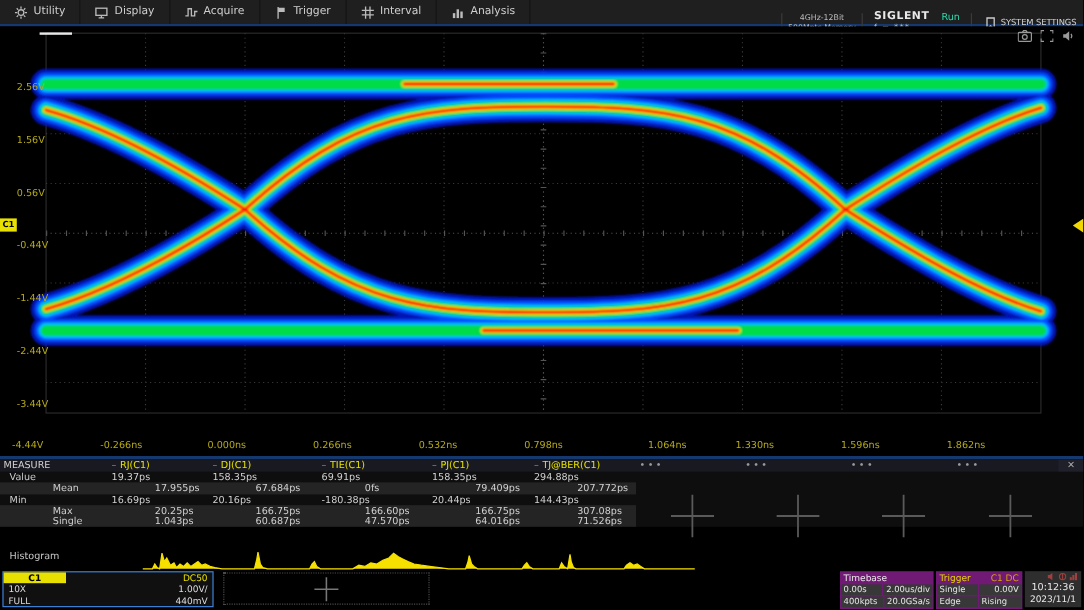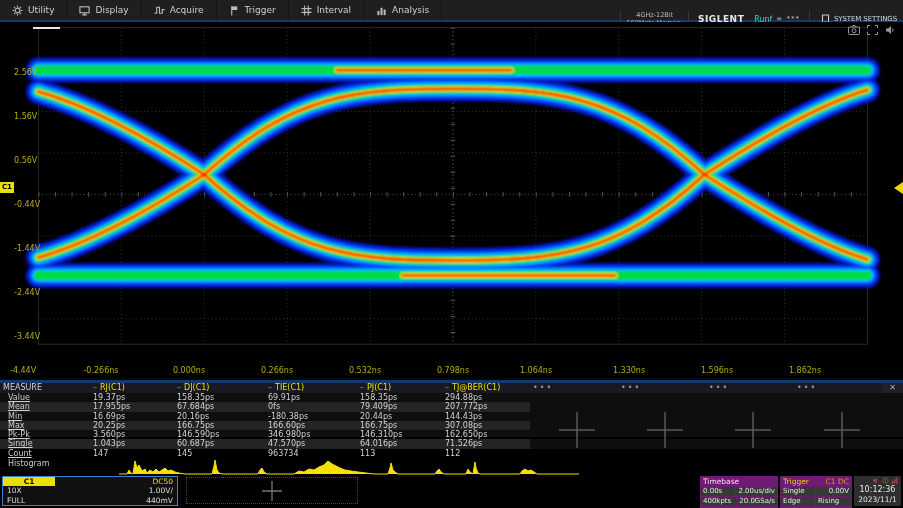--- a/index.html
+++ b/index.html
@@ -8,21 +8,21 @@
 
   
   .menubar{position:absolute;left:0;top:0;width:903px;height:22px;background:#1f1f1f;
            border-bottom:2px solid #15386e;display:flex;align-items:stretch;box-sizing:border-box;}
   .menu-item{display:flex;align-items:center;gap:5px;padding:0 12px;font-size:9px;color:#cfcfcf;
              border-right:1px solid #141414;cursor:default;}
   .menu-item svg{flex:0 0 auto;}
   .menu-right{position:absolute;right:0;top:0;height:38px;display:flex;align-items:center;}
   .vsep{width:1px;height:16px;background:#3a3a3a;margin:0 5px;}
   .devinfo{font-size:6.5px;color:#bdbdbd;text-align:center;line-height:8px;}
-  .brandblock{display:flex;flex-direction:row;line-height:9px;padding:0 4px;}
+  .brandblock{display:flex;flex-direction:column;line-height:9px;padding:0 4px;}
   .brandrow{display:flex;align-items:center;gap:10px;}
   .brand{font-size:9px;font-weight:bold;color:#e8e8e8;letter-spacing:.5px;}
   .run{font-size:8px;color:#2fd9b0;}
   .freq{font-size:7px;color:#bdbdbd;letter-spacing:1px;}
   .syssettings{display:flex;align-items:center;gap:4px;font-size:7px;color:#d6d6d6;
                letter-spacing:-.1px;padding:0 6px;}
 
   
   .plot{position:absolute;left:0;top:22px;width:903px;height:358px;background:#000;}
   .eye-svg{position:absolute;left:0;top:0;}
@@ -42,22 +42,22 @@
   .blue-sep{position:absolute;left:0;top:380px;width:903px;height:3px;background:#15386e;}
   .meas{position:absolute;left:0;top:383px;width:903px;height:54px;background:#0e0e0e;font-size:8px;}
   .mrow{display:grid;grid-template-columns:90px 84px 91px 92px 85px 88px 88px 88px 88px 88px 21px;
         height:9.3px;line-height:9.3px;align-items:center;}
   .mhead{height:10px;line-height:10px;background:#191922;color:#d9d9d9;}
   .mhead .cname{color:#e6e200;}
   .mhead .dash{color:#8a8a8a;margin-right:3px;}
   .mhead .dots{color:#9a9a9a;letter-spacing:2px;}
   .mclose{color:#aaa;text-align:center;font-size:8px;background:#20202a;cursor:default;}
   .mcell{padding-left:3px;white-space:nowrap;overflow:hidden;color:#d2d2d2;}
-  .mlabel{padding-left:8px;color:#cfcfcf;text-decoration:underline;}
-  .alt{background:linear-gradient(to right,#242424 0,#242424 530px,#0e0e0e 530px);}
+  .mlabel{padding-left:8px;color:#cfcfcf;}
+  .alt{background:linear-gradient(to right,#242424 0,#242424 530px,#0e0e0e 530px);padding-left:36px;}
   .plus-cross{position:absolute;top:29px;}
 
   
   .hist{position:absolute;left:0;top:458px;width:903px;height:17px;background:#000;padding-left:19px;}
   .hist-label{position:absolute;left:8px;top:1px;font-size:8px;color:#c8c8c8;}
 
   
   .bottombar{position:absolute;left:0;top:475px;width:903px;height:33px;background:#000;}
   .chanbox{position:absolute;left:2px;top:1px;width:176px;height:30px;border:1px solid #3b7fd4;
            background:#101010;box-sizing:border-box;font-size:7.5px;}
@@ -270,21 +270,21 @@
     <span class="ylab" style="top:178px">-0.44V</span>
     <span class="ylab" style="top:222px">-1.44V</span>
     <span class="ylab" style="top:266px">-2.44V</span>
     <span class="ylab" style="top:310px">-3.44V</span>
     <span class="corner-lab">-4.44V</span>
     <span class="xrow-lab" style="left:73px">-0.266ns</span>
     <span class="xrow-lab" style="left:161px">0.000ns</span>
     <span class="xrow-lab" style="left:249px">0.266ns</span>
     <span class="xrow-lab" style="left:337px">0.532ns</span>
     <span class="xrow-lab" style="left:425px">0.798ns</span>
-    <span class="xrow-lab" style="left:508px">1.064ns</span>
+    <span class="xrow-lab" style="left:528px">1.064ns</span>
     <span class="xrow-lab" style="left:601px">1.330ns</span>
     <span class="xrow-lab" style="left:689px">1.596ns</span>
     <span class="xrow-lab" style="left:777px">1.862ns</span>
 
     <div class="top-marker"></div>
     <div class="c1chip">C1</div>
     <div class="trig-arrow"></div>
     <div class="plot-icons">
       <svg width="12" height="10" viewBox="0 0 12 10">
           <g stroke="#999" fill="none">
@@ -345,43 +345,27 @@
       <span class="mcell">144.43ps</span>
     </div>
     <div class="mrow alt">
       <span class="mcell mlabel">Max</span>
       <span class="mcell">20.25ps</span>
         <span class="mcell">166.75ps</span>
       <span class="mcell">166.60ps</span>
         <span class="mcell">166.75ps</span>
       <span class="mcell">307.08ps</span>
     </div>
-    <div class="mrow">
-      <span class="mcell mlabel">Pk-Pk</span>
-      <span class="mcell">3.560ps</span>
-        <span class="mcell">146.590ps</span>
-      <span class="mcell">346.980ps</span>
-        <span class="mcell">146.310ps</span>
-      <span class="mcell">162.650ps</span>
-    </div>
     <div class="mrow alt">
       <span class="mcell mlabel">Single</span>
       <span class="mcell">1.043ps</span>
         <span class="mcell">60.687ps</span>
       <span class="mcell">47.570ps</span>
         <span class="mcell">64.016ps</span>
       <span class="mcell">71.526ps</span>
-    </div>
-    <div class="mrow">
-      <span class="mcell mlabel">Count</span>
-      <span class="mcell">147</span>
-        <span class="mcell">145</span>
-      <span class="mcell">963734</span>
-        <span class="mcell">113</span>
-      <span class="mcell">112</span>
     </div>
 
     <svg class="plus-cross" style="left:559px" width="36" height="36" viewBox="0 0 36 36">
         <path d="M18 0V36M0 18H36" stroke="#5a5a5a" stroke-width="1.5"></path>
       </svg>
     <svg class="plus-cross" style="left:647px" width="36" height="36" viewBox="0 0 36 36">
         <path d="M18 0V36M0 18H36" stroke="#5a5a5a" stroke-width="1.5"></path>
       </svg>
     <svg class="plus-cross" style="left:735px" width="36" height="36" viewBox="0 0 36 36">
         <path d="M18 0V36M0 18H36" stroke="#5a5a5a" stroke-width="1.5"></path>

